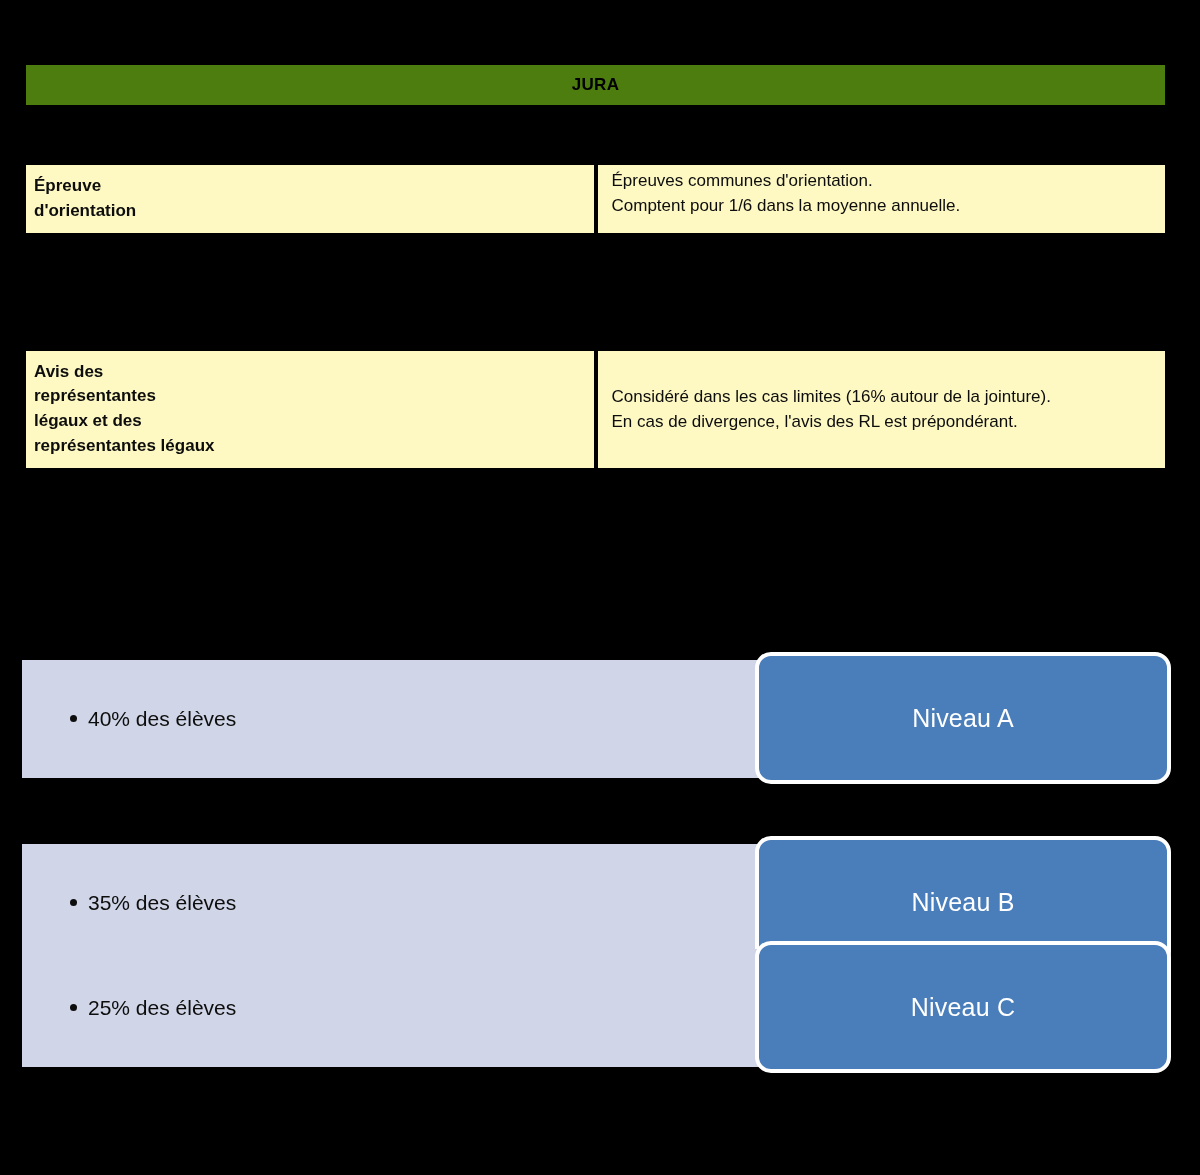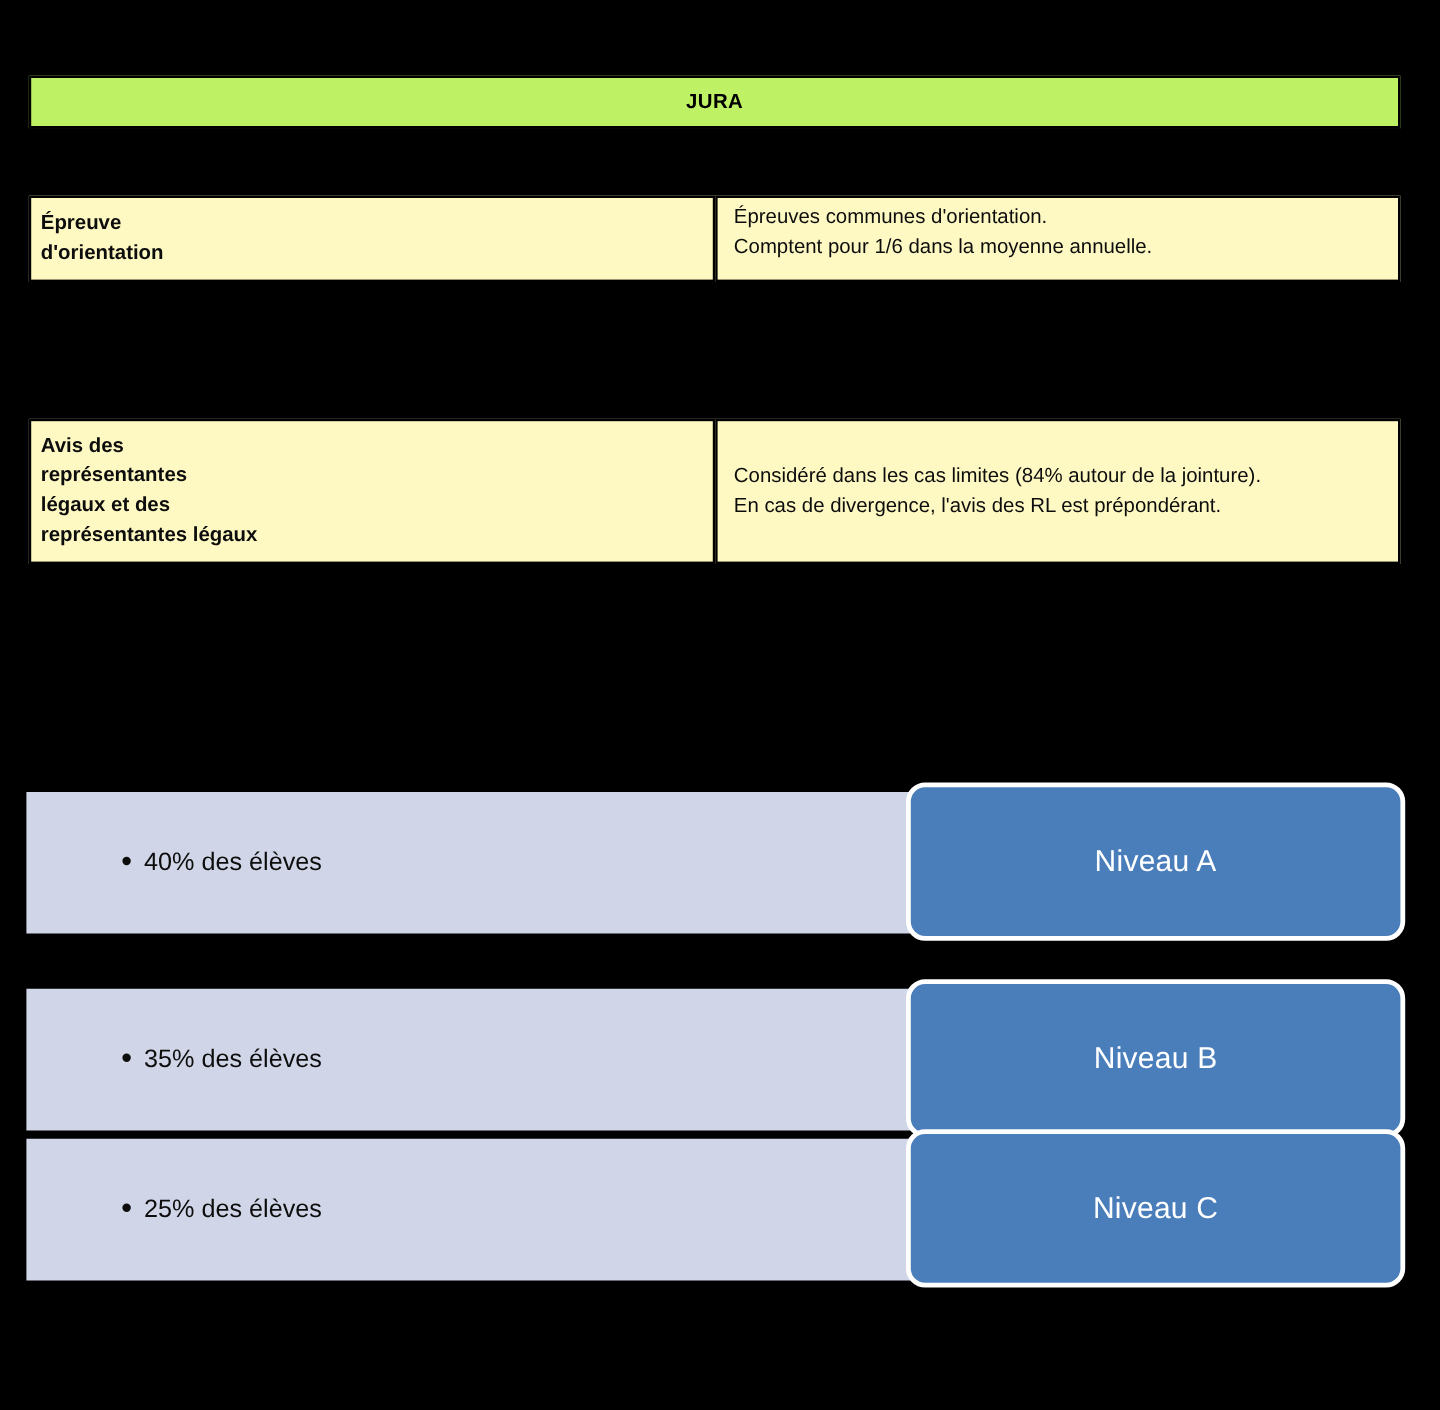--- a/index.html
+++ b/index.html
@@ -26,21 +26,21 @@
     table-layout: fixed;
   }
   #jura-table td {
     vertical-align: top;
     padding: 0;
     border: 2px solid #000000;
   }
   .col-label { width: 230px; }
 
   .hdr-cell {
-    background: #bef264;
+    background: #4d7c0f;
     height: 40px;
     text-align: center;
     vertical-align: middle !important;
     font-weight: bold;
     font-size: 17px;
     color: #000000;
     letter-spacing: .3px;
   }
   .blank-cell {
     background: #000000;
@@ -70,40 +70,39 @@
   .blank-cell.col-label { border-right: 2px solid #ffffff; }
 
   
   .level-row {
     position: absolute;
     left: 0;
     width: 1200px;
     height: 132px;
   }
   #level-row-0 { top: 652px; }
-  #level-row-1 { top: 816px; }
+  #level-row-1 { top: 836px; }
   #level-row-2 { top: 941px; }
 
   .level-bar {
     position: absolute;
     left: 22px;
     top: 8px;
     width: 760px;
     height: 118px;
     background: #D0D6E7;
     border-radius: 0 10px 10px 0;
     display: flex;
     align-items: center;
   }
   .level-bar-text {
     font-size: 21px;
     color: #0d0d0d;
     padding-left: 48px;
     white-space: nowrap;
-    margin-left: 32px;
   }
   .bullet-dot {
     display: inline-block;
     width: 7px;
     height: 7px;
     border-radius: 50%;
     background: #0d0d0d;
     vertical-align: middle;
     margin-right: 11px;
     margin-bottom: 3px;
@@ -167,21 +166,21 @@
       <td class="lt-cell col-label">
         <div class="label-text">
           <div>Avis des</div>
           <div>représentantes</div>
           <div>légaux et des</div>
           <div>représentantes légaux</div>
         </div>
       </td>
       <td class="lt-cell">
         <div class="body-text" style="padding-top:33px;">
-          <div>Considéré dans les cas limites (84% autour de la jointure).</div>
+          <div>Considéré dans les cas limites (16% autour de la jointure).</div>
           <div>En cas de divergence, l'avis des RL est prépondérant.</div>
         </div>
       </td>
     </tr>
   </tbody>
 </table>
 
 <div class="level-row" id="level-row-0">
   <div class="level-bar">
     <span class="level-bar-text"><span class="bullet-dot"></span><span>40% des élèves</span></span>

